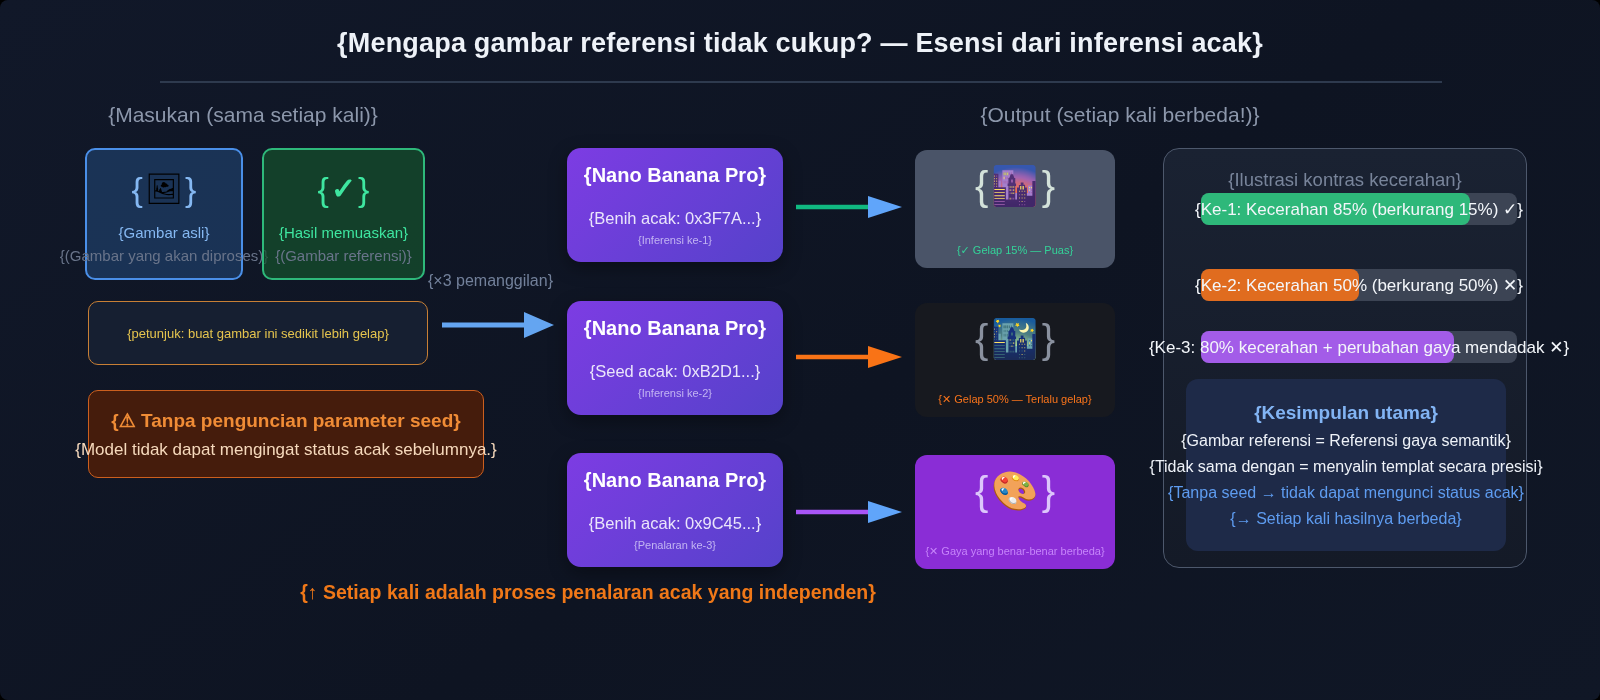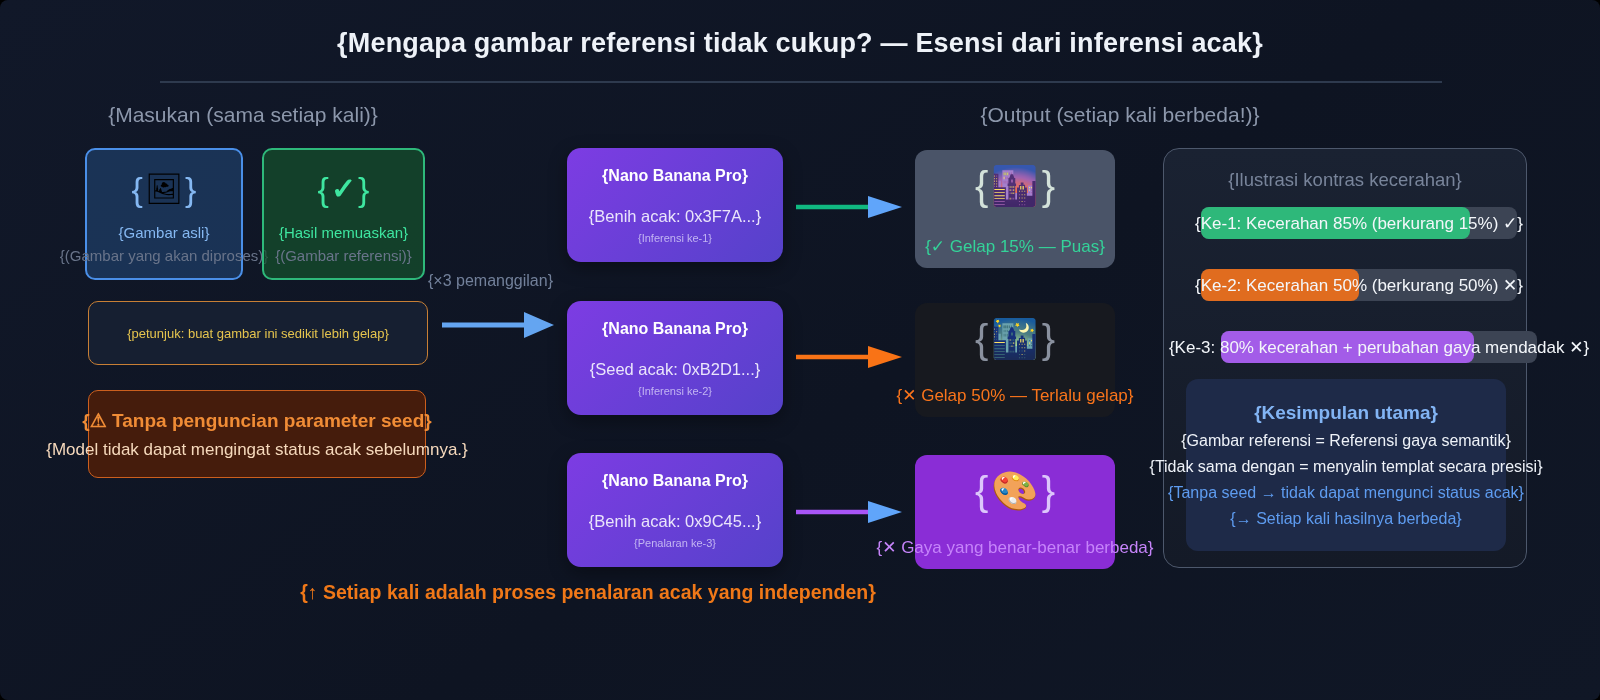--- a/index.html
+++ b/index.html
@@ -34,57 +34,57 @@
 
   
   .prompt-box { position:absolute; left:88px; top:301px; width:340px; height:64px;
                 border:1.5px solid #c87f35; border-radius:10px; background:#161f31;
                 display:flex; align-items:center; justify-content:center; }
   .prompt-text { font-size:13px; color:#e5c44e; white-space:nowrap; }
   .call-label { position:absolute; left:428px; top:272px; width:122px; text-align:center;
                 font-size:16px; color:#72809a; white-space:nowrap; }
   .big-arrow { position:absolute; left:436px; top:309px; width:120px; height:32px; }
 
-  .warning-box { position:absolute; left:88px; top:390px; width:338px; height:88px;
+  .warning-box { position:absolute; left:88px; top:390px; width:396px; height:88px;
                  background:#451c0c; border:1.5px solid #cc5f1e; border-radius:10px;
                  display:flex; flex-direction:column; align-items:center; justify-content:center; gap:8px; }
   .warning-title { font-size:19px; font-weight:bold; color:#f08c36; white-space:nowrap; }
   .warning-sub   { font-size:17px; color:#f6d9bc; white-space:nowrap; }
 
   
   .model-card { position:absolute; left:567px; width:216px; height:114px; border-radius:14px;
                 background:linear-gradient(135deg,#7d3ce3,#5542ca);
                 display:flex; flex-direction:column; align-items:center; justify-content:center; gap:6px;
                 box-shadow:0 6px 18px rgba(0,0,0,.35); }
   .m1 { top:148px; } .m2 { top:301px; } .m3 { top:453px; }
-  .model-name { font-size:16px; font-weight:bold; color:#ffffff; white-space:nowrap; }
+  .model-name { font-size:20px; font-weight:bold; color:#ffffff; white-space:nowrap; }
   .model-seed { font-size:16.5px; color:#eae5fb; white-space:nowrap;margin-top:16px; }
   .model-run  { font-size:11px; color:#c2b4f2; white-space:nowrap; }
 
   .mid-arrow { position:absolute; left:792px; width:114px; height:26px; }
   .ma1 { top:194px; } .ma2 { top:344px; } .ma3 { top:499px; }
 
   
   .output-card { position:absolute; left:915px; width:200px; border-radius:12px; }
   .o1 { top:150px; height:118px; } .o2 { top:303px; height:114px; } .o3 { top:455px; height:114px; }
   .output-icon-row { position:absolute; top:16px; left:0; width:100%;
                      display:flex; align-items:center; justify-content:center; gap:3px; }
   .output-brace { font-size:40px; font-weight:400; line-height:1; }
   .output-emoji { font-size:38px; line-height:1; }
   .output-caption { position:absolute; bottom:11px; left:50%; transform:translateX(-50%);
-                    font-size:17px; white-space:nowrap; }
+                    font-size:11px; white-space:nowrap; }
 
   
   .panel { position:absolute; left:1163px; top:148px; width:364px; height:420px;
            border:1.5px solid #4d586c; border-radius:16px;
            background:linear-gradient(180deg,#1a2232,#141a27); }
   .panel-header { position:absolute; top:20px; left:0; width:100%; text-align:center;
                   font-size:18.5px; color:#78849a; white-space:nowrap; }
   .bar-track { position:absolute; left:37px; width:316px; height:32px; border-radius:8px; background:#3c4454; }
-  .b1 { top:58px; } .b2 { top:120px; } .b3 { top:182px;margin-left:20px; }
+  .b1 { top:44px; } .b2 { top:120px; } .b3 { top:182px; }
   .bar-fill { position:absolute; left:0; top:0; height:100%; border-radius:8px; }
   .bar-label { position:absolute; top:50%; left:50%; transform:translate(-50%,-50%);
                font-size:17px; color:#f3f6fa; white-space:nowrap; }
 
   .conclusion { position:absolute; left:22px; top:230px; width:320px; height:172px;
                 background:#1e2a48; border-radius:12px;
                 display:flex; flex-direction:column; align-items:center; justify-content:center; gap:8px; }
   .conc-title { font-size:19px; font-weight:bold; color:#82b4f4; white-space:nowrap; }
   .conc-line  { font-size:16px; color:#eef2f8; white-space:nowrap; }
   .conc-line.blue { color:#5e9cf0; }

